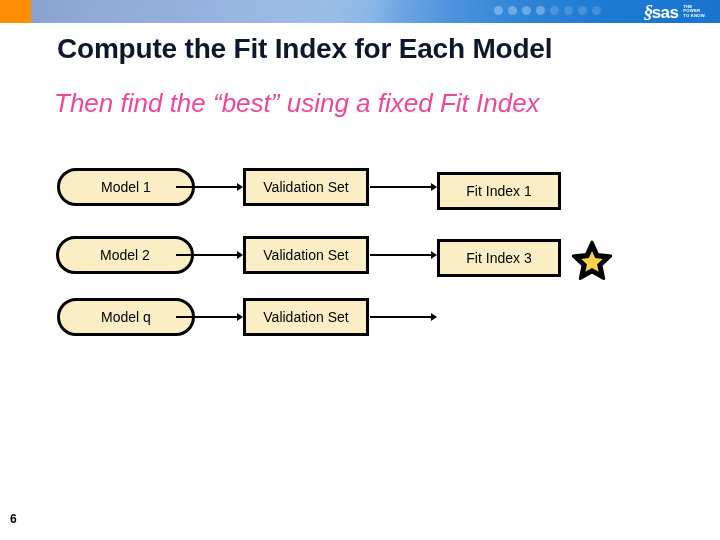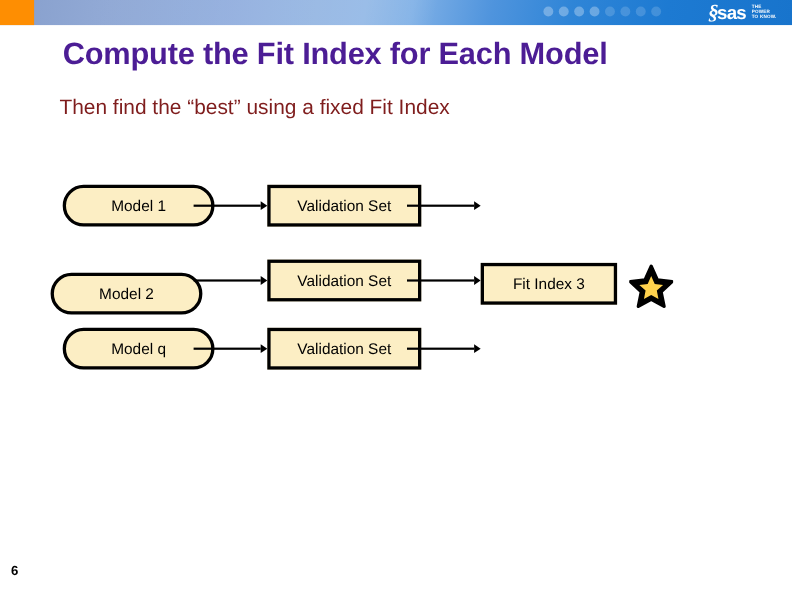--- a/index.html
+++ b/index.html
@@ -99,32 +99,33 @@
     letter-spacing: 0.2px;
     text-align: left;
     padding-bottom: 1px;
   }
 
   
   .slide-title {
     position: absolute;
     left: 57px; top: 33px;
     width: 650px;
-    color: #4c1d95;
+    color: #0f172a;
     font-size: 28px;
     font-weight: bold;
     letter-spacing: -0.2px;
     white-space: nowrap;
   }
   .slide-subtitle {
     position: absolute;
     left: 54px; top: 88px;
-    color: #7f1d1d;
-    font-size: 19px;
+    color: #ec4899;
+    font-size: 26px;
     white-space: nowrap;
+    font-style: italic;
   }
   .page-number {
     position: absolute;
     left: 10px; top: 512px;
     color: #000000;
     font-size: 12px;
     font-weight: bold;
   }
 
   
@@ -139,21 +140,21 @@
     background: #fceec4;
     border: 3px solid #000000;
     display: flex;
     align-items: center;
     justify-content: center;
     color: #000000;
     font-size: 14px;
     white-space: nowrap;
   }
   .node.model   { width: 138px; height: 38px; border-radius: 19px; }
-  .node.valid   { width: 140px; height: 38px; text-align: center; }
+  .node.valid   { width: 126px; height: 38px; text-align: center; }
   .node.fit     { width: 124px; height: 38px; }
 
   .connector {
     position: absolute;
     height: 2px;
     background: #000000;
   }
   .arrowhead {
     position: absolute;
     width: 0; height: 0;
@@ -208,22 +209,25 @@
   <div class="node model" style="left:57px; top:168px;">
     <span>Model 1</span>
   </div>
   <div class="connector" style="left:176px; top:186px; width:61px;"></div>
   <div class="arrowhead" style="left:237px; top:183px;"></div>
   <div class="node valid" style="left:243px; top:168px;">
     <span>Validation Set</span>
   </div>
   <div class="connector" style="left:370px; top:186px; width:61px;"></div>
   <div class="arrowhead" style="left:431px; top:183px;"></div>
-
-  <div class="node model" style="left:46px; top:236px;margin-top:12px;">
+  <div class="node fit" style="left:437px; top:172px;">
+    <span>Fit Index 1</span>
+  </div>
+
+  <div class="node model" style="left:56px; top:236px;">
     <span>Model 2</span>
   </div>
   <div class="connector" style="left:176px; top:254px; width:61px;"></div>
   <div class="arrowhead" style="left:237px; top:251px;"></div>
   <div class="node valid" style="left:243px; top:236px;">
     <span>Validation Set</span>
   </div>
   <div class="connector" style="left:370px; top:254px; width:61px;"></div>
   <div class="arrowhead" style="left:431px; top:251px;"></div>
   <div class="node fit" style="left:437px; top:239px;">

